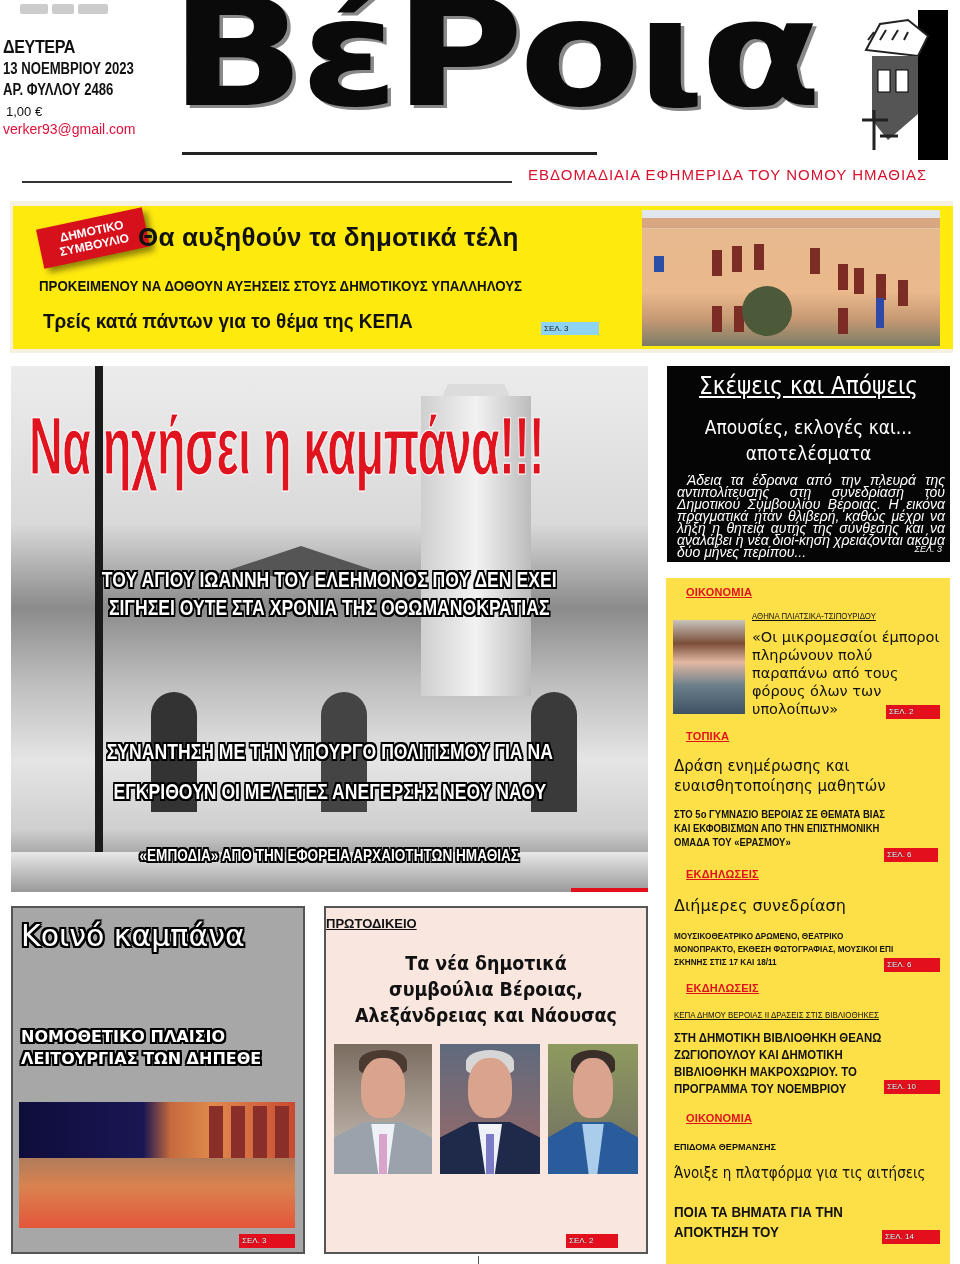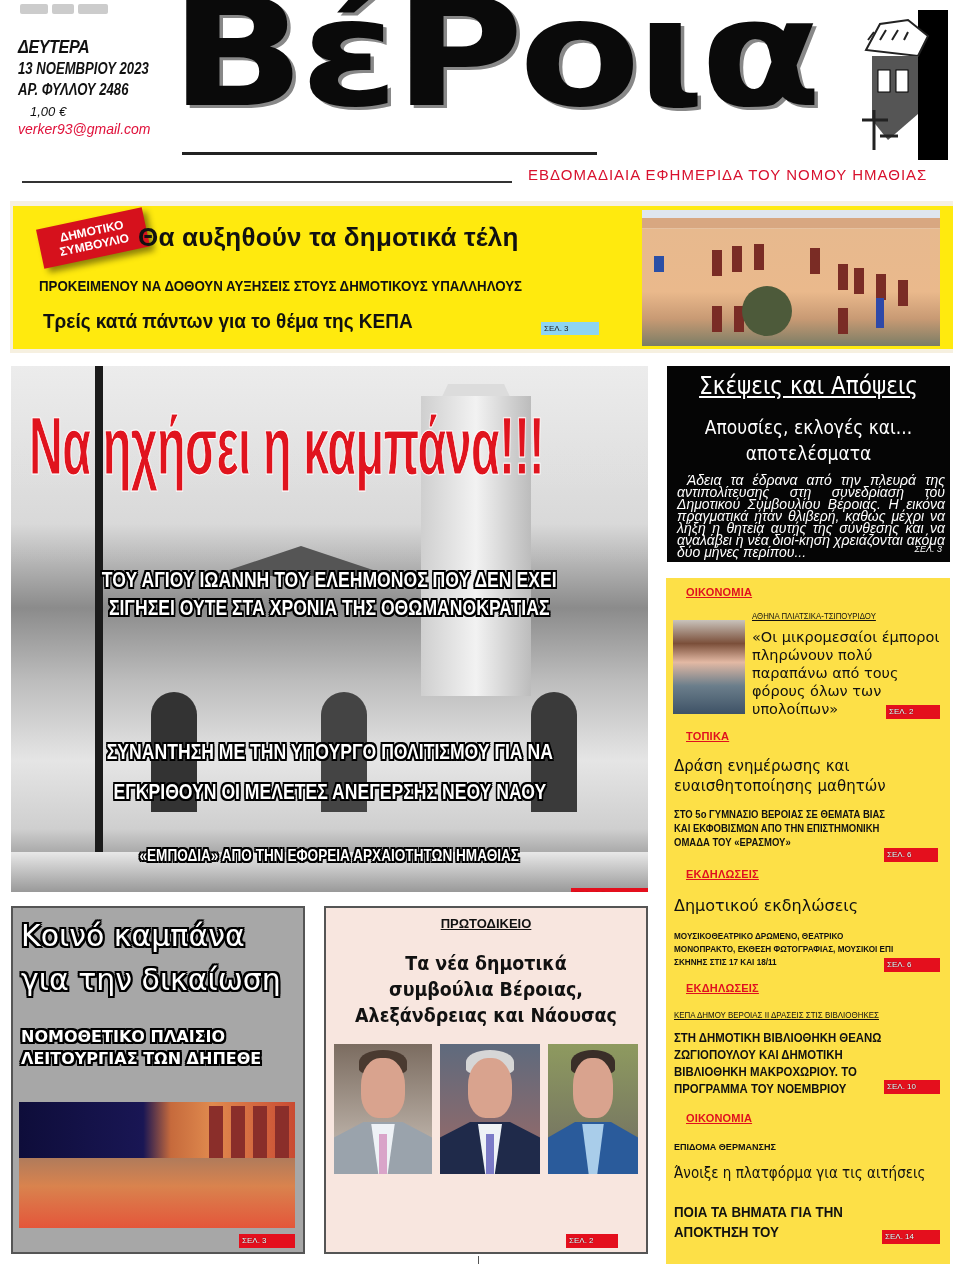--- a/index.html
+++ b/index.html
@@ -2,24 +2,24 @@
 <html><head>
 <meta charset="utf-8">
 <style>
   * { box-sizing: border-box; margin: 0; padding: 0; }
   html, body { width: 960px; height: 1264px; background: #ffffff; overflow: hidden; }
   body { position: relative; font-family: "Liberation Sans", sans-serif; color: #111; }
 
   
   .top-logos { position: absolute; left: 20px; top: 0; width: 110px; height: 12px; }
   .top-logos span { display: inline-block; height: 10px; background: #ccc; margin-right: 4px; border-radius: 2px; }
-  .issue-info { position: absolute; left: 18px; top: 36px; width: 160px; font-family: "Liberation Sans", sans-serif; font-style: italic; }
+  .issue-info { position: absolute; left: 3px; top: 36px; width: 160px; font-family: "Liberation Sans", sans-serif; }
   .issue-info .day { font-size: 19px; font-weight: bold; letter-spacing: -0.5px; transform: scaleX(0.85); transform-origin: left; white-space: nowrap; }
   .issue-info .date, .issue-info .sheet { font-size: 16px; font-weight: bold; transform: scaleX(0.82); transform-origin: left; white-space: nowrap; line-height: 21px; }
-  .issue-info .price { font-size: 13px; margin-top: 4px; margin-left: 12px; }
+  .issue-info .price { font-size: 13px; margin-top: 4px; margin-left: 3px; }
   .issue-info .email { font-size: 14px; color: #e0103a; margin-top: 2px; }
   .left-rule { position: absolute; left: 22px; top: 181px; width: 490px; height: 2px; background: #333; }
 
   .logo { position: absolute; left: 170px; top: 4px; width: 640px; height: 150px; }
   .logo-text { position: absolute; left: 0; top: -26px; font-family: "DejaVu Sans", sans-serif; font-weight: bold; font-size: 150px; letter-spacing: -4px; color: #0a0a0a; text-shadow: 3px 3px 0 #888, -2px -2px 0 #fff; line-height: 1; transform: scaleX(1.18); transform-origin: left; }
   .logo-rule { position: absolute; left: 182px; top: 152px; width: 415px; height: 3px; background: #222; }
   .logo-house { position: absolute; left: 858px; top: 10px; width: 90px; height: 150px; }
   .tagline { position: absolute; left: 528px; top: 166px; font-size: 15px; color: #d8112e; letter-spacing: 1px; white-space: nowrap; }
 
   
@@ -77,21 +77,21 @@
   .outline-text { color: #fff; font-family: "DejaVu Sans", sans-serif;
     text-shadow: -2px -2px 0 #000, 2px -2px 0 #000, -2px 2px 0 #000, 2px 2px 0 #000, 0 2px 0 #000, 2px 0 0 #000, -2px 0 0 #000, 0 -2px 0 #000; }
   .gray-title { position: absolute; left: 8px; top: 6px; font-size: 30px; line-height: 44px; white-space: nowrap; }
   .gray-sub { position: absolute; left: 8px; top: 118px; font-size: 16px; line-height: 22px; font-weight: bold; white-space: nowrap; }
   .gray-photo { position: absolute; left: 6px; top: 194px; width: 276px; height: 126px;
     background: linear-gradient(90deg, #0e0d3a 0%, #191654 45%, #c66a3c 55%, #e08a4e 70%, #c94a32 100%); overflow: hidden; }
   .gray-photo .floor { position: absolute; left: 0; bottom: 0; width: 276px; height: 70px; background: linear-gradient(180deg,#b07b5b 0%, #d9834e 40%, #e4563a 100%); }
   .gray-photo .panel { position: absolute; top: 4px; width: 14px; height: 52px; background: #8a2e2a; }
 
   .box-pink { position: absolute; left: 324px; top: 906px; width: 324px; height: 348px; background: #f8e6df; border: 2px solid #555; }
-  .pink-cat { position: absolute; left: 0; top: 8px; width: 320px; text-align: center; font-size: 13px; font-weight: bold; text-decoration: underline; }
+  .pink-cat { position: absolute; left: 0; top: 8px; width: 320px; font-size: 13px; font-weight: bold; text-decoration: underline; }
   .pink-head { position: absolute; left: 0; top: 42px; width: 320px; text-align: center; font-size: 19px; line-height: 26px; font-weight: bold; font-family: "DejaVu Sans", sans-serif; transform: scaleX(0.92); }
   .pink-photos { position: absolute; left: 8px; top: 136px; width: 304px; height: 130px; }
   .mayor { position: absolute; top: 0; height: 130px; overflow: hidden; }
   .mayor .face { position: absolute; left: 28%; top: 14px; width: 44%; height: 60px; background: #d9a38e; border-radius: 45% 45% 40% 40%; }
   .mayor .hair { position: absolute; left: 26%; top: 6px; width: 48%; height: 24px; border-radius: 50% 50% 20% 20%; }
   .mayor .suit { position: absolute; left: 0; bottom: 0; width: 100%; height: 52px; clip-path: polygon(0 30%, 30% 0, 70% 0, 100% 30%, 100% 100%, 0 100%); }
   .mayor .shirt { position: absolute; left: 38%; bottom: 0; width: 24%; height: 50px; background: #eef2f6; clip-path: polygon(0 0, 100% 0, 70% 100%, 30% 100%); }
   .mayor .tie { position: absolute; left: 46%; bottom: 0; width: 8%; height: 40px; }
 
   .footer-tick { position: absolute; left: 478px; top: 1256px; width: 1px; height: 8px; background: #555; }
@@ -196,21 +196,21 @@
   <div class="sb-cat" style="top:152px">ΤΟΠΙΚΑ</div>
   <div class="sb-h" style="top:178px;font-size:15px;line-height:20px">
     <span>Δράση ενημέρωσης και</span><br><span>ευαισθητοποίησης  μαθητών</span>
   </div>
   <div class="sb-caps" style="top:230px">
     <span>ΣΤΟ 5ο ΓΥΜΝΑΣΙΟ ΒΕΡΟΙΑΣ ΣΕ ΘΕΜΑΤΑ ΒΙΑΣ</span><br><span>ΚΑΙ ΕΚΦΟΒΙΣΜΩΝ ΑΠΟ ΤΗΝ ΕΠΙΣΤΗΜΟΝΙΚΗ</span><br><span>ΟΜΑΔΑ ΤΟΥ «ΕΡΑΣΜΟΥ»</span>
   </div>
   <div class="page-ref-red" style="left:218px;top:270px;width:54px">ΣΕΛ. 6</div>
 
   <div class="sb-cat" style="top:290px">ΕΚΔΗΛΩΣΕΙΣ</div>
-  <div class="sb-h" style="top:318px;font-size:16px">Δημοτικού εκδηλώσεις</div>
+  <div class="sb-h" style="top:318px;font-size:16px">Διήμερες συνεδρίαση</div>
   <div class="sb-caps" style="top:352px;font-size:8.6px;line-height:13px">
     <span>ΜΟΥΣΙΚΟΘΕΑΤΡΙΚΟ ΔΡΩΜΕΝΟ, ΘΕΑΤΡΙΚΟ</span><br><span>ΜΟΝΟΠΡΑΚΤΟ, ΕΚΘΕΣΗ ΦΩΤΟΓΡΑΦΙΑΣ, ΜΟΥΣΙΚΟΙ ΕΠΙ</span><br><span>ΣΚΗΝΗΣ ΣΤΙΣ 17  ΚΑΙ 18/11</span>
   </div>
   <div class="page-ref-red" style="left:218px;top:380px;width:56px">ΣΕΛ. 6</div>
 
   <div class="sb-cat" style="top:404px">ΕΚΔΗΛΩΣΕΙΣ</div>
   <div class="sb-caps" style="top:430px;font-size:8.4px;font-weight:normal;text-decoration:underline">ΚΕΠΑ ΔΗΜΟΥ ΒΕΡΟΙΑΣ ΙΙ ΔΡΑΣΕΙΣ ΣΤΙΣ ΒΙΒΛΙΟΘΗΚΕΣ</div>
   <div class="sb-caps" style="top:452px;font-size:12px;line-height:17px">
     <span>ΣΤΗ ΔΗΜΟΤΙΚΗ ΒΙΒΛΙΟΘΗΚΗ ΘΕΑΝΩ</span><br><span>ΖΩΓΙΟΠΟΥΛΟΥ  ΚΑΙ ΔΗΜΟΤΙΚΗ</span><br><span>ΒΙΒΛΙΟΘΗΚΗ ΜΑΚΡΟΧΩΡΙΟΥ. ΤΟ</span><br><span>ΠΡΟΓΡΑΜΜΑ ΤΟΥ ΝΟΕΜΒΡΙΟΥ</span>
   </div>
@@ -220,21 +220,21 @@
   <div class="sb-caps" style="top:562px;font-size:9.5px">ΕΠΙΔΟΜΑ ΘΕΡΜΑΝΣΗΣ</div>
   <div class="sb-h" style="top:586px;font-size:15px;transform:scaleX(0.9);transform-origin:left;white-space:nowrap">Άνοιξε η πλατφόρμα για τις αιτήσεις</div>
   <div class="sb-caps" style="top:624px;font-size:14px;line-height:20px">
     <span>ΠΟΙΑ ΤΑ ΒΗΜΑΤΑ ΓΙΑ ΤΗΝ</span><br><span>ΑΠΟΚΤΗΣΗ ΤΟΥ</span>
   </div>
   <div class="page-ref-red" style="left:216px;top:652px;width:58px">ΣΕΛ. 14</div>
 </div>
 
 <div class="box-gray">
   <div class="gray-title outline-text">
-    <span>Κοινό καμπάνα</span><br><span>για την δικαίωση</span>
+    <span>Κοινό καμπάνα</span><br>
   </div>
   <div class="gray-sub outline-text">
     <span>ΝΟΜΟΘΕΤΙΚΟ ΠΛΑΙΣΙΟ</span><br><span>ΛΕΙΤΟΥΡΓΙΑΣ ΤΩΝ ΔΗΠΕΘΕ</span>
   </div>
   <div class="gray-photo">
     <div class="panel" style="left:190px"></div>
       <div class="panel" style="left:212px"></div>
       <div class="panel" style="left:234px"></div>
       <div class="panel" style="left:256px"></div>
     <div class="floor"></div>

